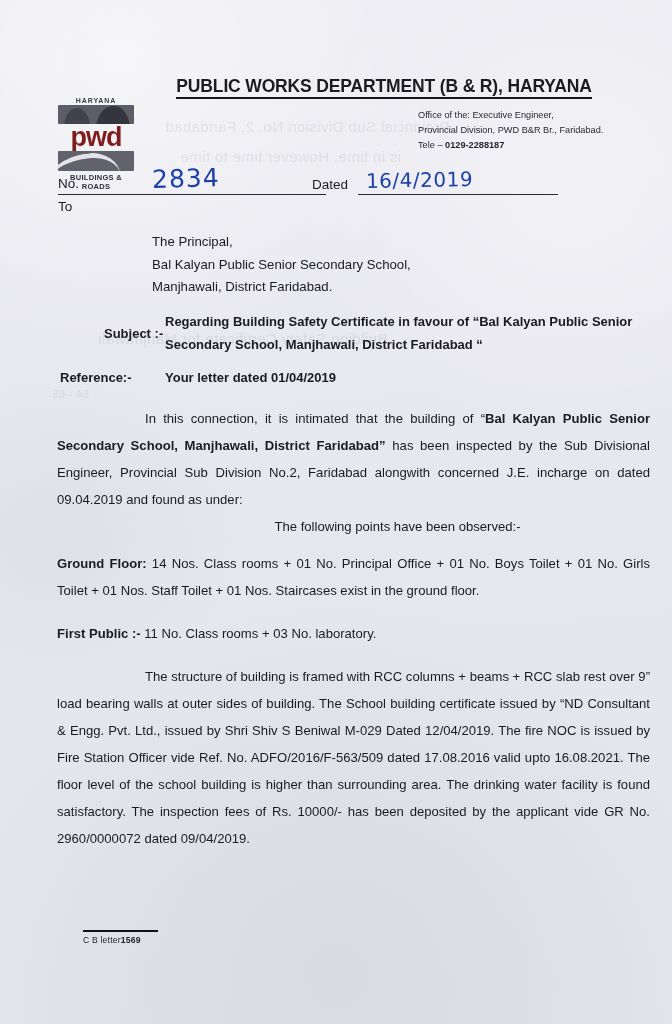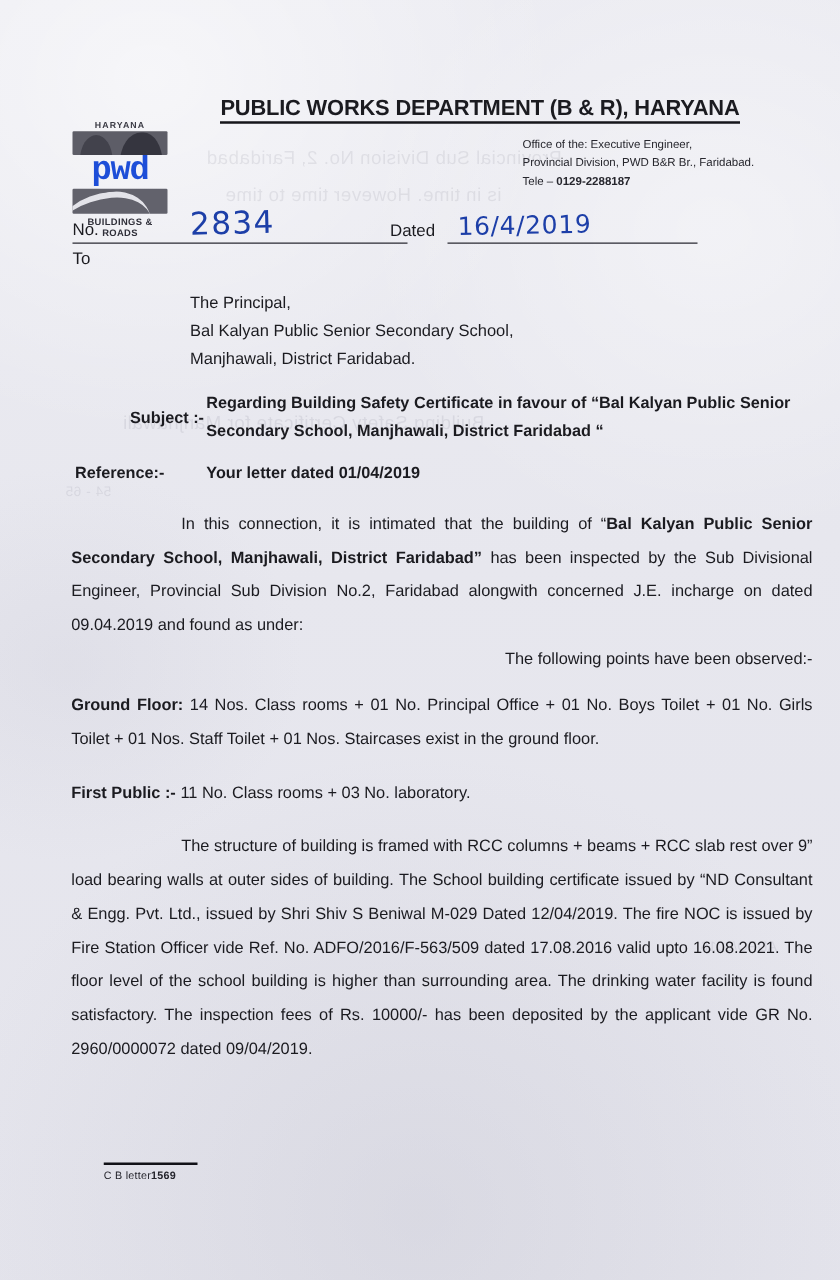--- a/index.html
+++ b/index.html
@@ -106,24 +106,24 @@
     right: 4px; bottom: -6px;
     width: 34px; height: 24px;
     background: #35353f;
     border-radius: 50% 45% 0 0 / 100% 100% 0 0;
   }
   .logo-pwd {
     font-size: 27px;
     font-weight: bold;
     line-height: 0.92;
     letter-spacing: -1px;
-    color: #1d4ed8;
+    color: #7f1d1d;
     text-align: center;
     margin: 1px 0 0 0;
-    font-family: Liberation Mono, monospace;
+    font-family: Liberation Sans, sans-serif;
   }
   .logo-road {
     height: 20px;
     background: #62626c;
     position: relative;
     overflow: hidden;
     border-radius: 1px;
     margin-top: 1px;
   }
   .logo-road::before {
@@ -335,21 +335,21 @@
 
     <div class="reference-row">
       <span class="reference-label">Reference:-</span>
       <span class="reference-text">Your letter  dated 01/04/2019</span>
     </div>
 
     <div class="body-block">
 
       <p class="indent"><span>In this connection, it is intimated that the building of “</span><b>Bal Kalyan Public Senior Secondary School,   Manjhawali, District  Faridabad”</b><span> has been inspected by the Sub Divisional Engineer, Provincial Sub Division No.2, Faridabad alongwith concerned J.E. incharge on dated 09.04.2019 and found as under:</span></p>
 
-      <p class="indent-md" style="text-align:right;">The following points have been observed:-</p>
+      <p class="indent-md" style="text-align:center;">The following points have been observed:-</p>
 
       <div class="gap-sm"></div>
 
       <p><b>Ground Floor:</b><span>  14 Nos. Class rooms + 01 No. Principal Office + 01 No. Boys Toilet + 01 No. Girls Toilet + 01 Nos. Staff Toilet + 01 Nos. Staircases exist in the ground floor.</span></p>
 
       <div class="gap-md"></div>
 
       <p class="floor-line"><b>First Public :-</b><span>  11 No. Class rooms + 03 No. laboratory.</span></p>
 
       <div class="gap-md"></div>

